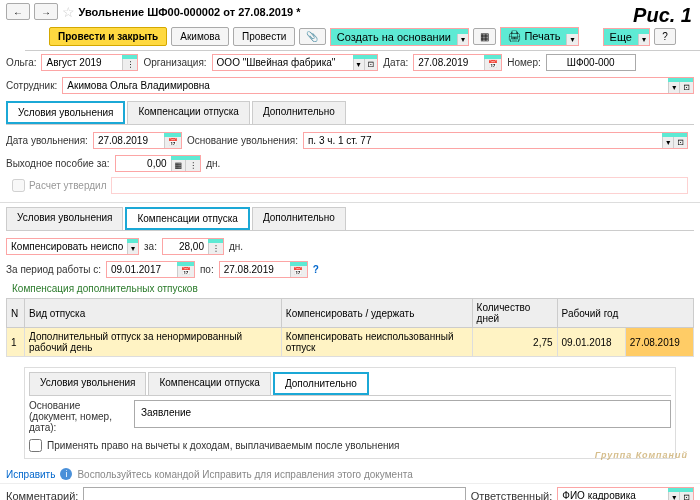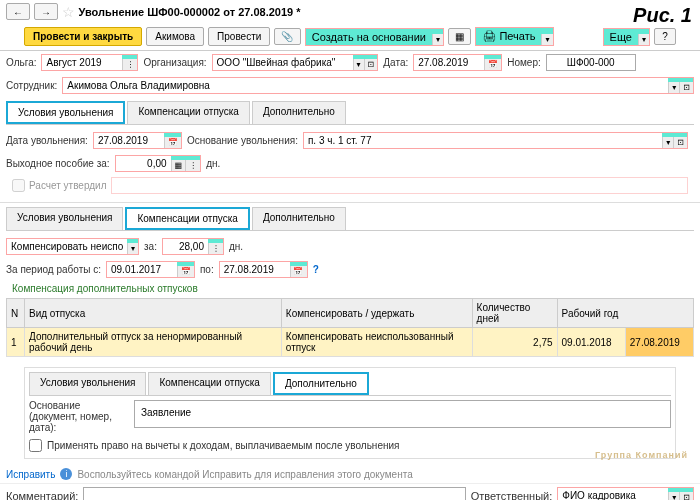--- a/index.html
+++ b/index.html
@@ -1,17 +1,17 @@
 <!DOCTYPE html>
 <html><head>
 <meta charset="utf-8">
 <style>
 * { box-sizing: border-box; margin: 0; padding: 0; font-family: Arial, sans-serif; }
 body { font-size: 11px; background: #fff; width: 700px; height: 500px; overflow: hidden; position: relative; }
-.toolbar { display: flex; align-items: center; padding: 4px 24px; gap: 4px; border-bottom: 1px solid #ccc; }
+.toolbar { display: flex; align-items: center; padding: 4px 24px; gap: 4px; border-bottom: 1px solid #ccc; margin-left: 25px; }
 .btn { border: 1px solid #aaa; background: #f5f5f5; padding: 3px 8px; font-size: 10px; cursor: pointer; border-radius: 2px; }
 .btn-yellow { background: #ffd940; border-color: #d4a800; font-weight: bold; }
 .btn-icon { padding: 2px 6px; min-width: 22px; }
 .title-row { display: flex; align-items: center; padding: 3px 6px; gap: 4px; }
 .star { color: #ccc; font-size: 14px; }
 .doc-title { font-size: 11px; font-weight: bold; flex: 1; }
 .ris-label { position: absolute; right: 8px; top: 4px; font-size: 20px; font-weight: bold; font-style: italic; }
 .field-row { display: flex; align-items: center; padding: 3px 6px; gap: 5px; font-size: 10px; }
 .label { color: #333; }
 .input { border: 1px solid #aaa; padding: 2px 20px; font-size: 10px; background: #fff; }
@@ -27,21 +27,21 @@
 .table { width: 100%; border-collapse: collapse; font-size: 10px; margin-top: 2px; }
 .table th { background: #eee; border: 1px solid #ccc; padding: 3px 4px; text-align: left; font-weight: normal; }
 .table td { border: 1px solid #ddd; padding: 3px 4px; }
 .row-yellow { background: #fff3c4; }
 .cell-orange { background: #ffcc66; }
 .green-text { color: #2a7a2a; font-size: 10px; padding: 2px 6px; }
 .indent-box { margin: 6px 24px; border: 1px solid #ddd; padding: 4px; }
 .textarea { width: 100%; height: 28px; border: 1px solid #aaa; resize: none; font-size: 10px; padding: 6px; }
 .link { color: #0066cc; cursor: pointer; }
 .info-icon { display: inline-block; width: 12px; height: 12px; background: #4a90d9; color: #fff; border-radius: 50%; text-align: center; font-size: 9px; line-height: 12px; }
-.watermark { position: absolute; right: 12px; bottom: 40px; font-size: 36px; font-weight: bold; color: #d4a84a; opacity: 0.55; letter-spacing: 4px; text-align: right; }
+.watermark { position: absolute; right: 12px; bottom: 40px; font-size: 36px; font-weight: bold; font-style: italic; color: #d4a84a; opacity: 0.55; letter-spacing: 4px; text-align: right; }
 .watermark-sub { font-size: 9px; letter-spacing: 1px; color: #b58a30; }
 .footer-row { display: flex; align-items: center; padding: 3px 6px; gap: 5px; border-top: 1px solid #eee; }
 .sep { border-top: 1px solid #ddd; margin: 2px 0; }
 .help-icon { color: #0066cc; font-weight: bold; }
 </style>
 </head>
 <body>
 
 <div class="ris-label">Рис. 1</div>
 

